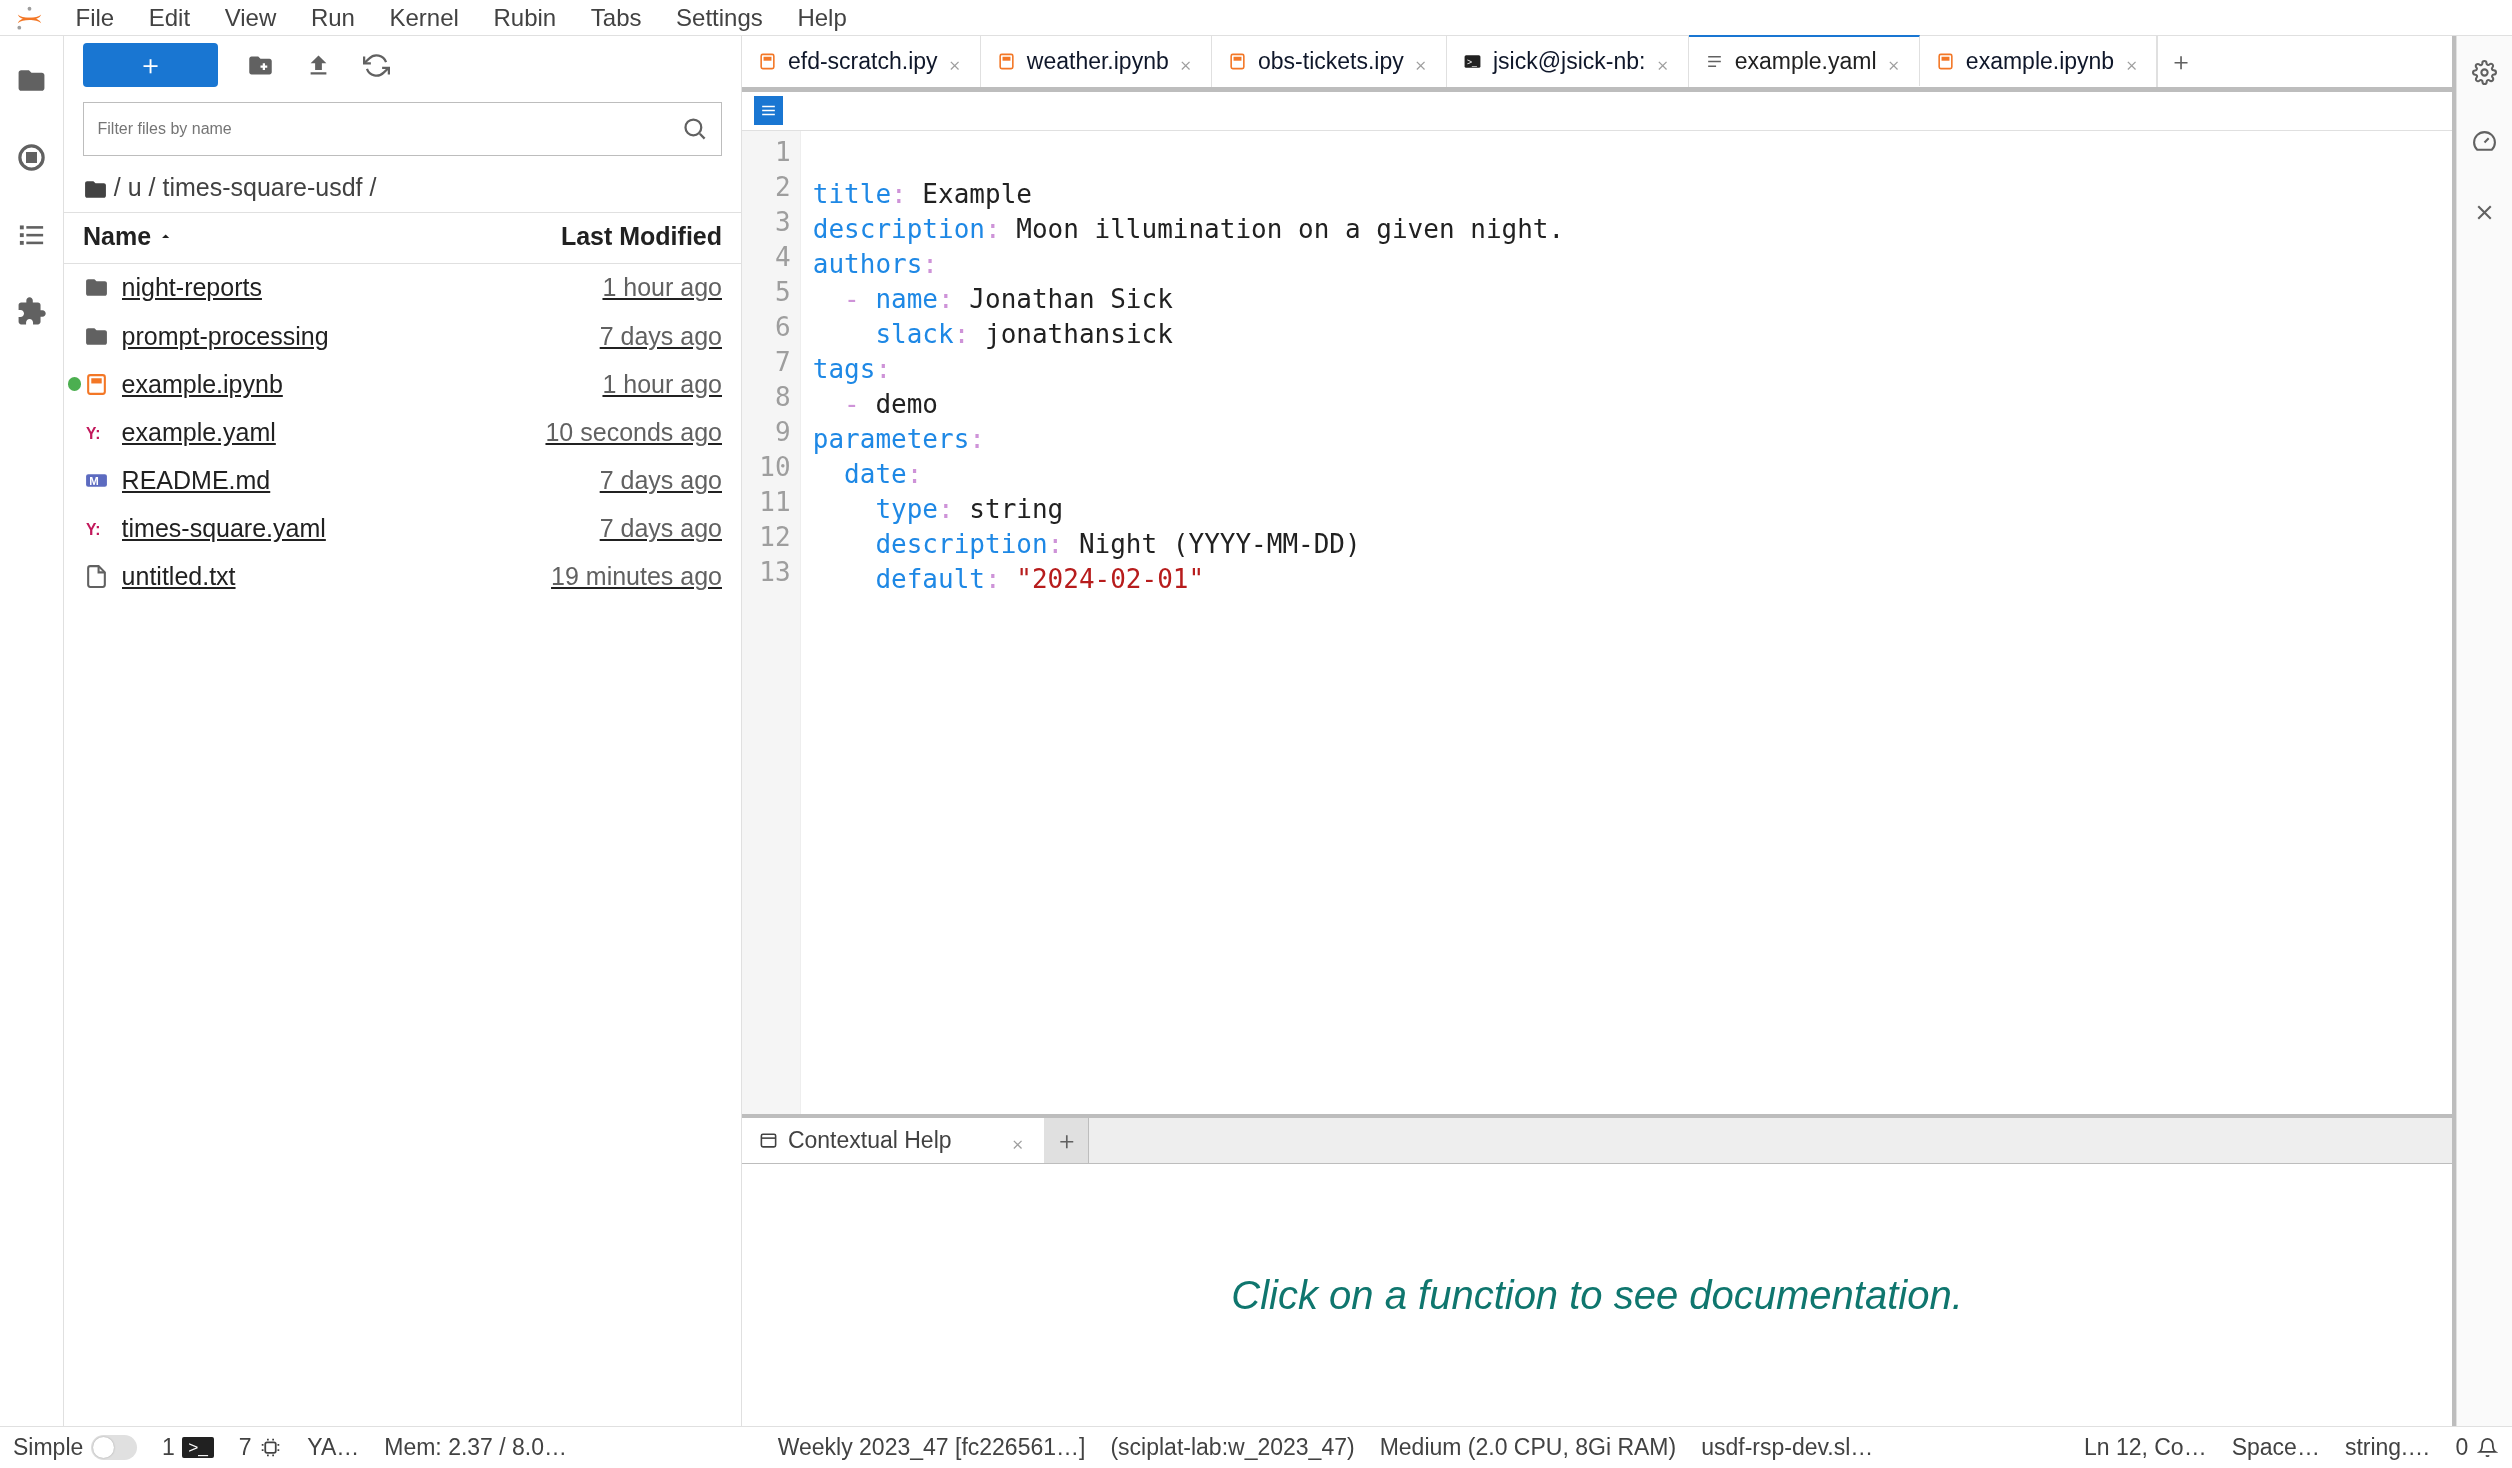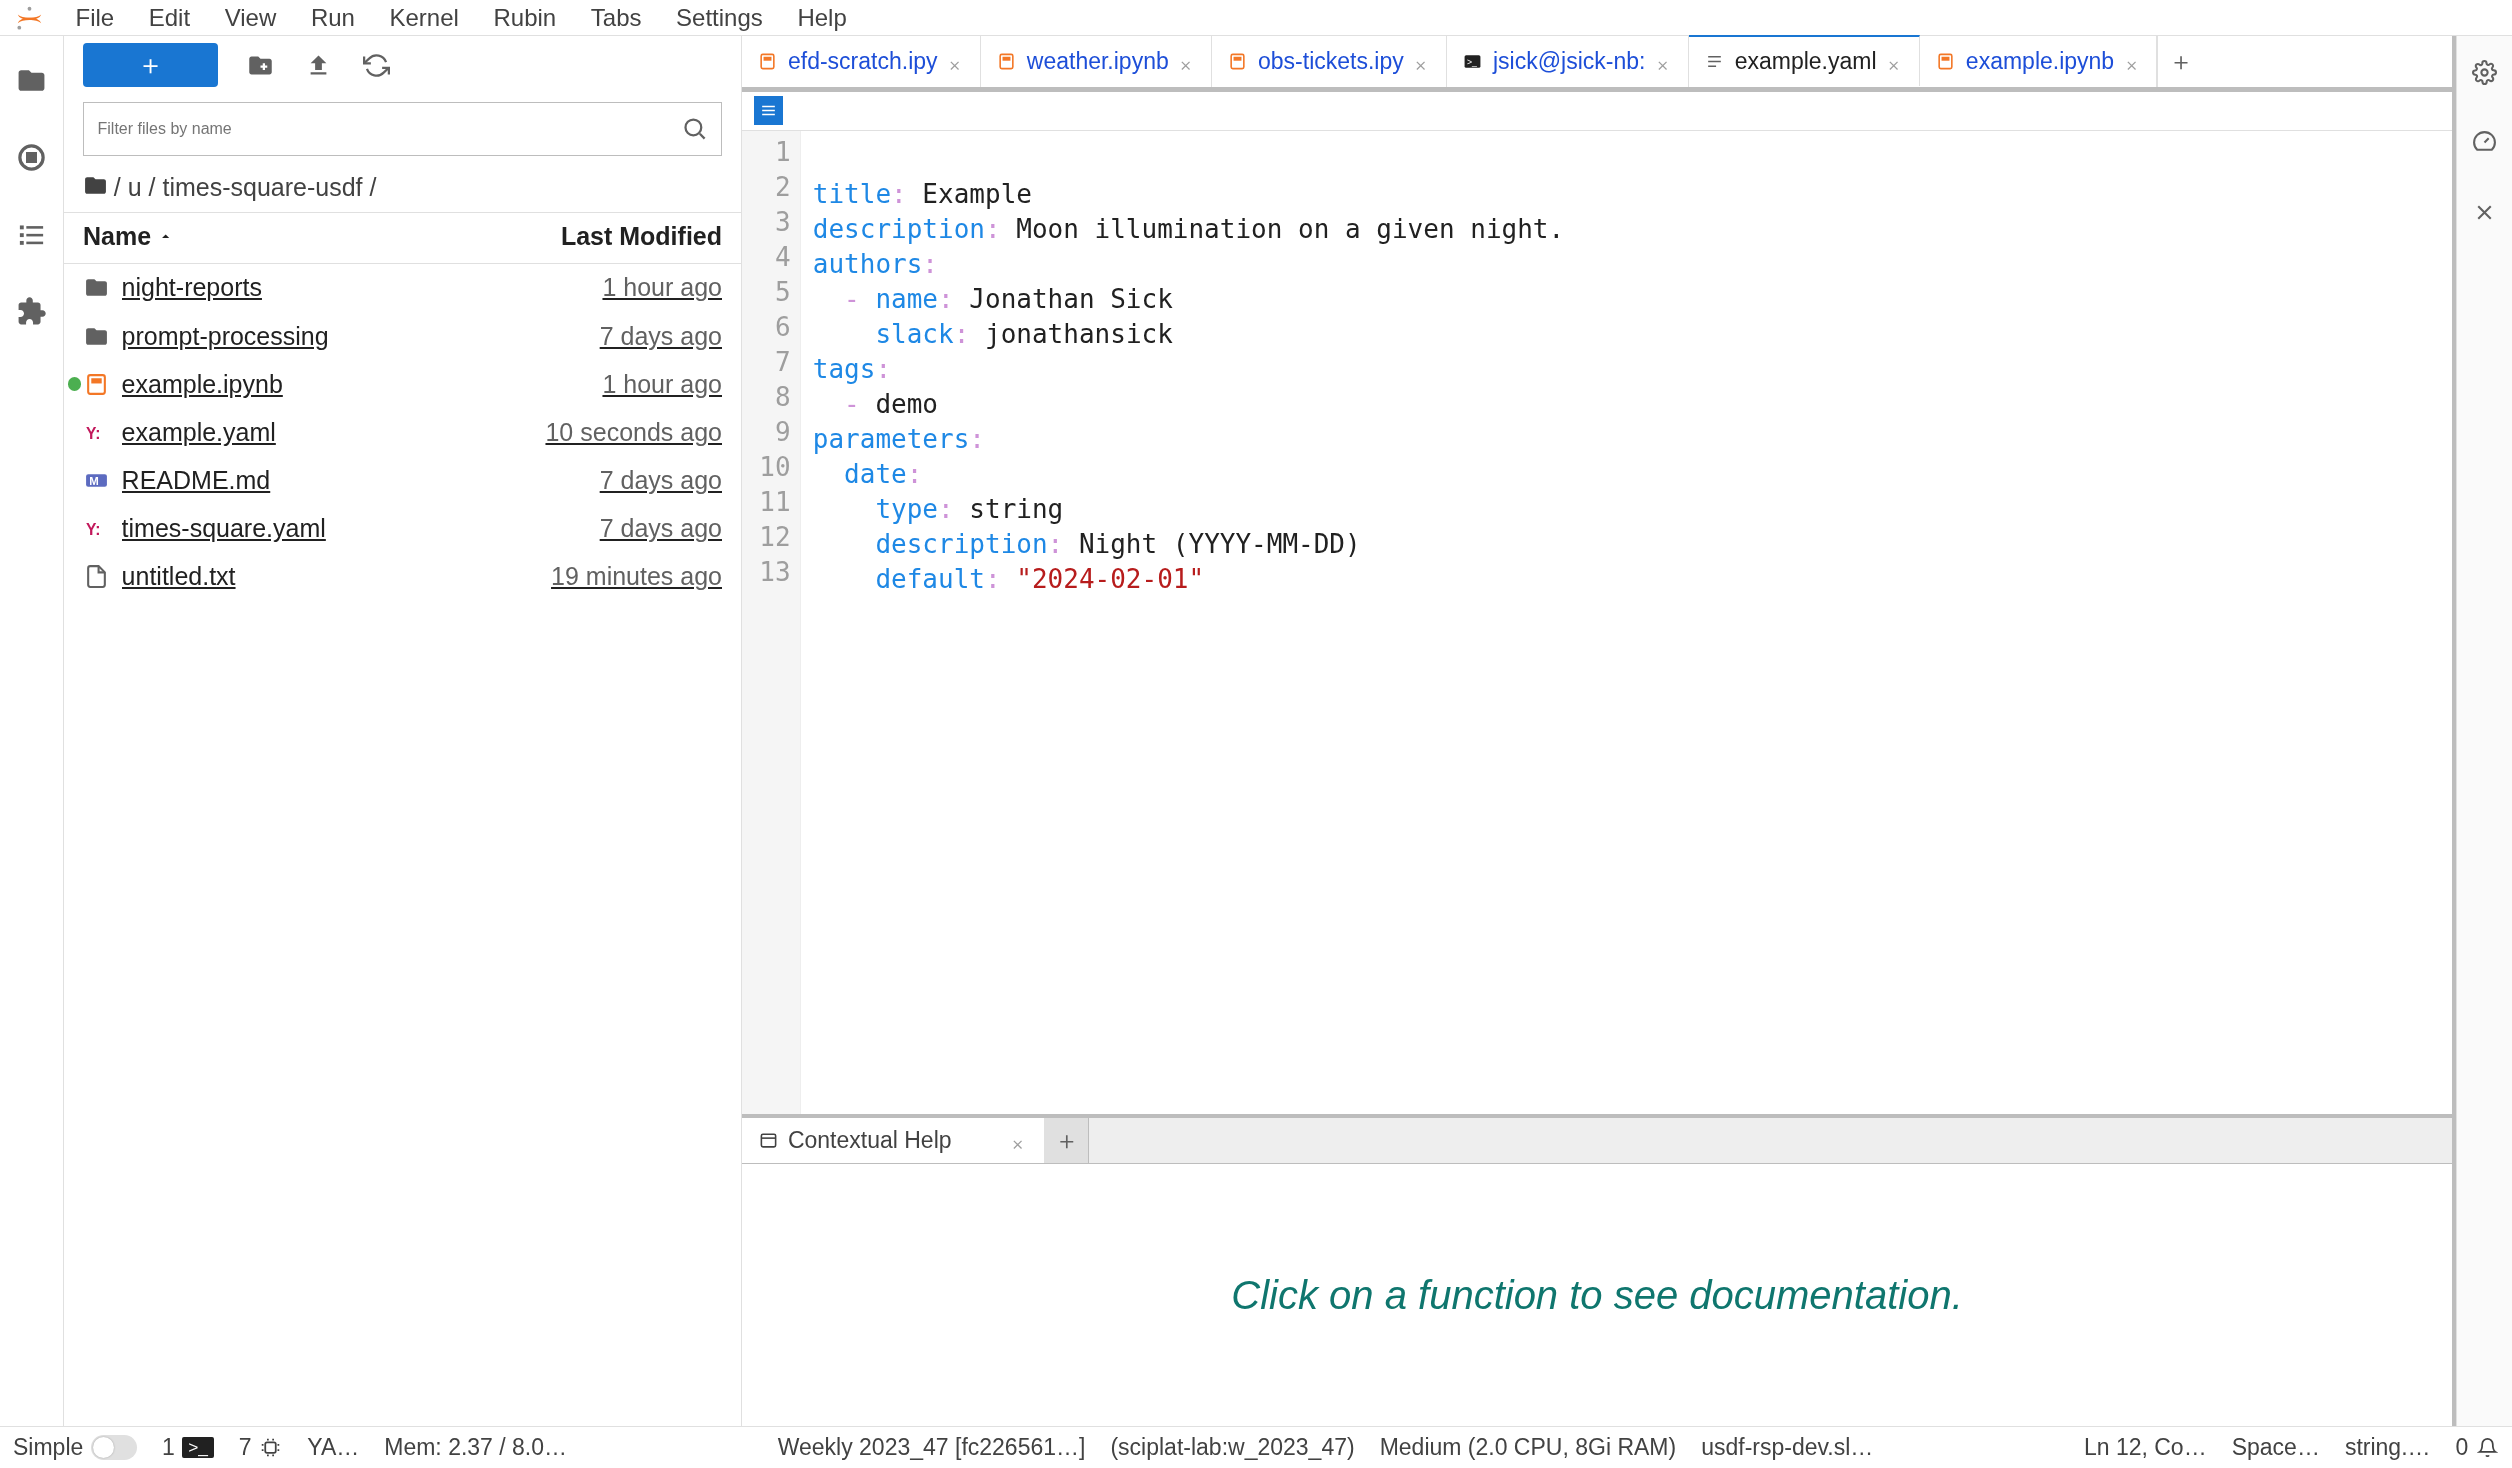--- a/index.html
+++ b/index.html
@@ -103,21 +103,21 @@
   flex: 1;
   border: none;
   outline: none;
   font-size: 16px;
   color: #3b82f6;
 }
 .search-wrap svg { width: 27px; height: 27px; color: #616161;}
 
 .breadcrumb {
   display: flex;
-  align-items: flex-start;
+  align-items: flex-end;
   gap: 5.8px;
   padding: 17.3px 19px 9.6px 19px;
   font-size: 25px;
   color: #424242;
 }
 .breadcrumb svg { width: 25px; height: 25px; }
 
 .fb-header {
   display: flex;
   padding: 9.6px 19px 11.6px 19px;
@@ -172,21 +172,21 @@
   border-bottom: 1px solid #bdbdbd;
 }
 .tab {
   display: flex;
   align-items: center;
   gap: 9.6px;
   padding: 0 15.4px;
   height: 100%;
   border-right: 1px solid #e0e0e0;
   font-size: 23px;
-  color: #1d4ed8;
+  color: #0f172a;
   cursor: pointer;
   white-space:nowrap;
 }
 .tab.active {
   color: #212121;
   border-top: 2.9px solid #1976d2;
   background: #fff;
   position: relative;
   top: -1px;
 }

